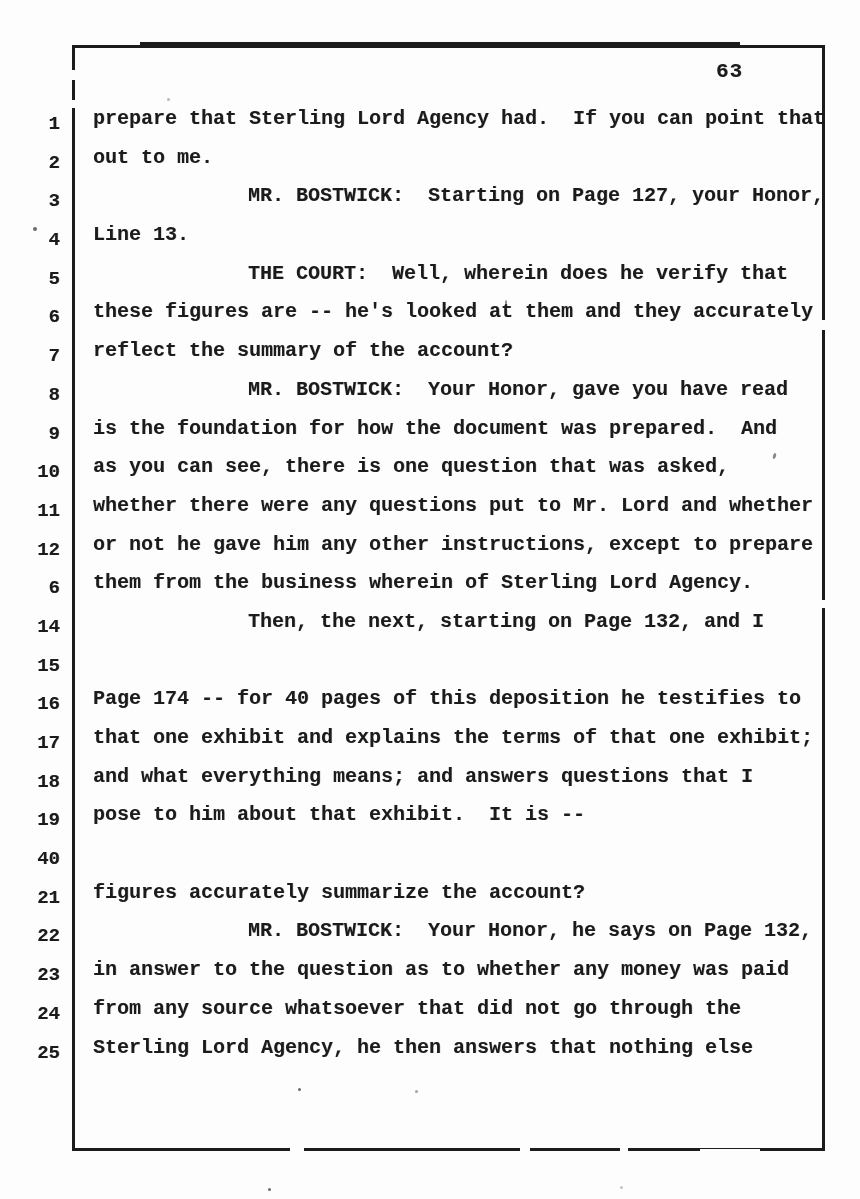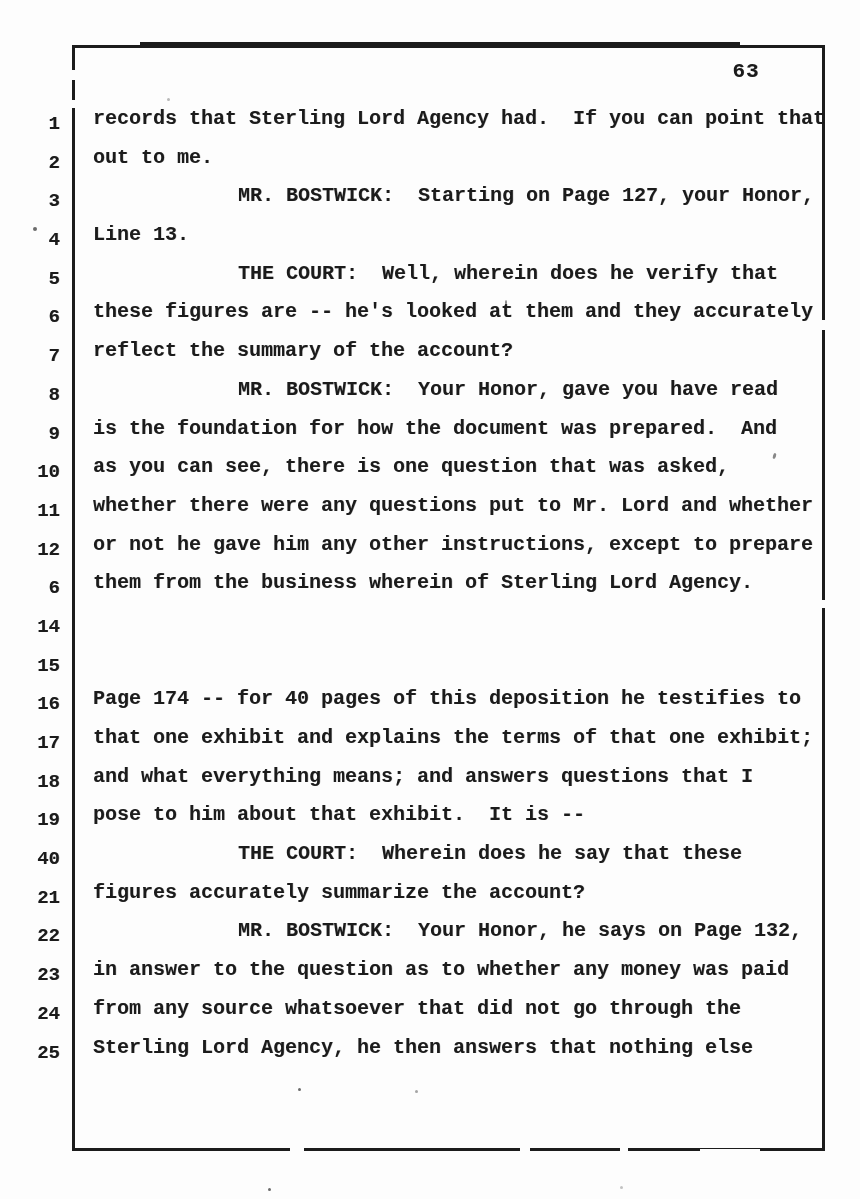--- a/index.html
+++ b/index.html
@@ -45,21 +45,20 @@
   .gap-l1 { left: 71px;  top: 70px;   width: 5px;  height: 10px; }
   .gap-l2 { left: 71px;  top: 100px;  width: 5px;  height: 8px; }
   .gap-r1 { left: 821px; top: 320px;  width: 6px;  height: 10px; }
   .gap-r2 { left: 821px; top: 600px;  width: 6px;  height: 8px; }
 
   .page-number {
     position: absolute;
     left: 716px;
     top: 60px;
     width: 60px;
-    text-align: center;
     font-size: 21px;
     font-weight: 700;
     letter-spacing: 1px;
     text-shadow: 0.4px 0.4px 0 rgba(0,0,0,0.35);
   }
 
   .lines {
     position: absolute;
     left: 0;
     top: 100px;
@@ -84,21 +83,21 @@
     position: absolute;
     left: 93px;
     top: 6px;
     font-size: 20px;
     font-weight: 700;
     line-height: 26px;
     white-space: pre;
     letter-spacing: 0;
     text-shadow: 0.4px 0.4px 0 rgba(0,0,0,0.3);
   }
-  .row.indent .linetext { left: 238px; }
+  .row.indent .linetext { left: 248px; }
 
   
   .speck {
     position: absolute;
     background: #3a3a3a;
     border-radius: 50%;
     width: 3px;
     height: 3px;
     opacity: 0.75;
   }
@@ -126,21 +125,21 @@
   <div class="gap gap-l1"></div>
   <div class="gap gap-l2"></div>
   <div class="gap gap-r1"></div>
   <div class="gap gap-r2"></div>
 
   <div class="page-number">63</div>
 
   <div class="lines" id="lines">
   <div class="row">
     <span class="lineno">1</span>
-    <span class="linetext">records that Sterling Lord Agency had.  If you can point that</span>
+    <span class="linetext">prepare that Sterling Lord Agency had.  If you can point that</span>
   </div>
 
   <div class="row">
     <span class="lineno">2</span>
     <span class="linetext">out to me.</span>
   </div>
 
   <div class="row indent">
     <span class="lineno">3</span>
     <span class="linetext">MR. BOSTWICK:  Starting on Page 127, your Honor,</span>
@@ -191,20 +190,21 @@
     <span class="linetext">or not he gave him any other instructions, except to prepare</span>
   </div>
 
   <div class="row">
     <span class="lineno">6</span>
     <span class="linetext">them from the business wherein of Sterling Lord Agency.</span>
   </div>
 
   <div class="row indent">
     <span class="lineno">14</span>
+    <span class="linetext">Then, the next, starting on Page 132, and I</span>
   </div>
 
   <div class="row">
     <span class="lineno">15</span>
   </div>
 
   <div class="row">
     <span class="lineno">16</span>
     <span class="linetext">Page 174 -- for 40 pages of this deposition he testifies to</span>
   </div>
@@ -219,21 +219,20 @@
     <span class="linetext">and what everything means; and answers questions that I</span>
   </div>
 
   <div class="row">
     <span class="lineno">19</span>
     <span class="linetext">pose to him about that exhibit.  It is --</span>
   </div>
 
   <div class="row indent">
     <span class="lineno">40</span>
-    <span class="linetext">THE COURT:  Wherein does he say that these</span>
   </div>
 
   <div class="row">
     <span class="lineno">21</span>
     <span class="linetext">figures accurately summarize the account?</span>
   </div>
 
   <div class="row indent">
     <span class="lineno">22</span>
     <span class="linetext">MR. BOSTWICK:  Your Honor, he says on Page 132,</span>

